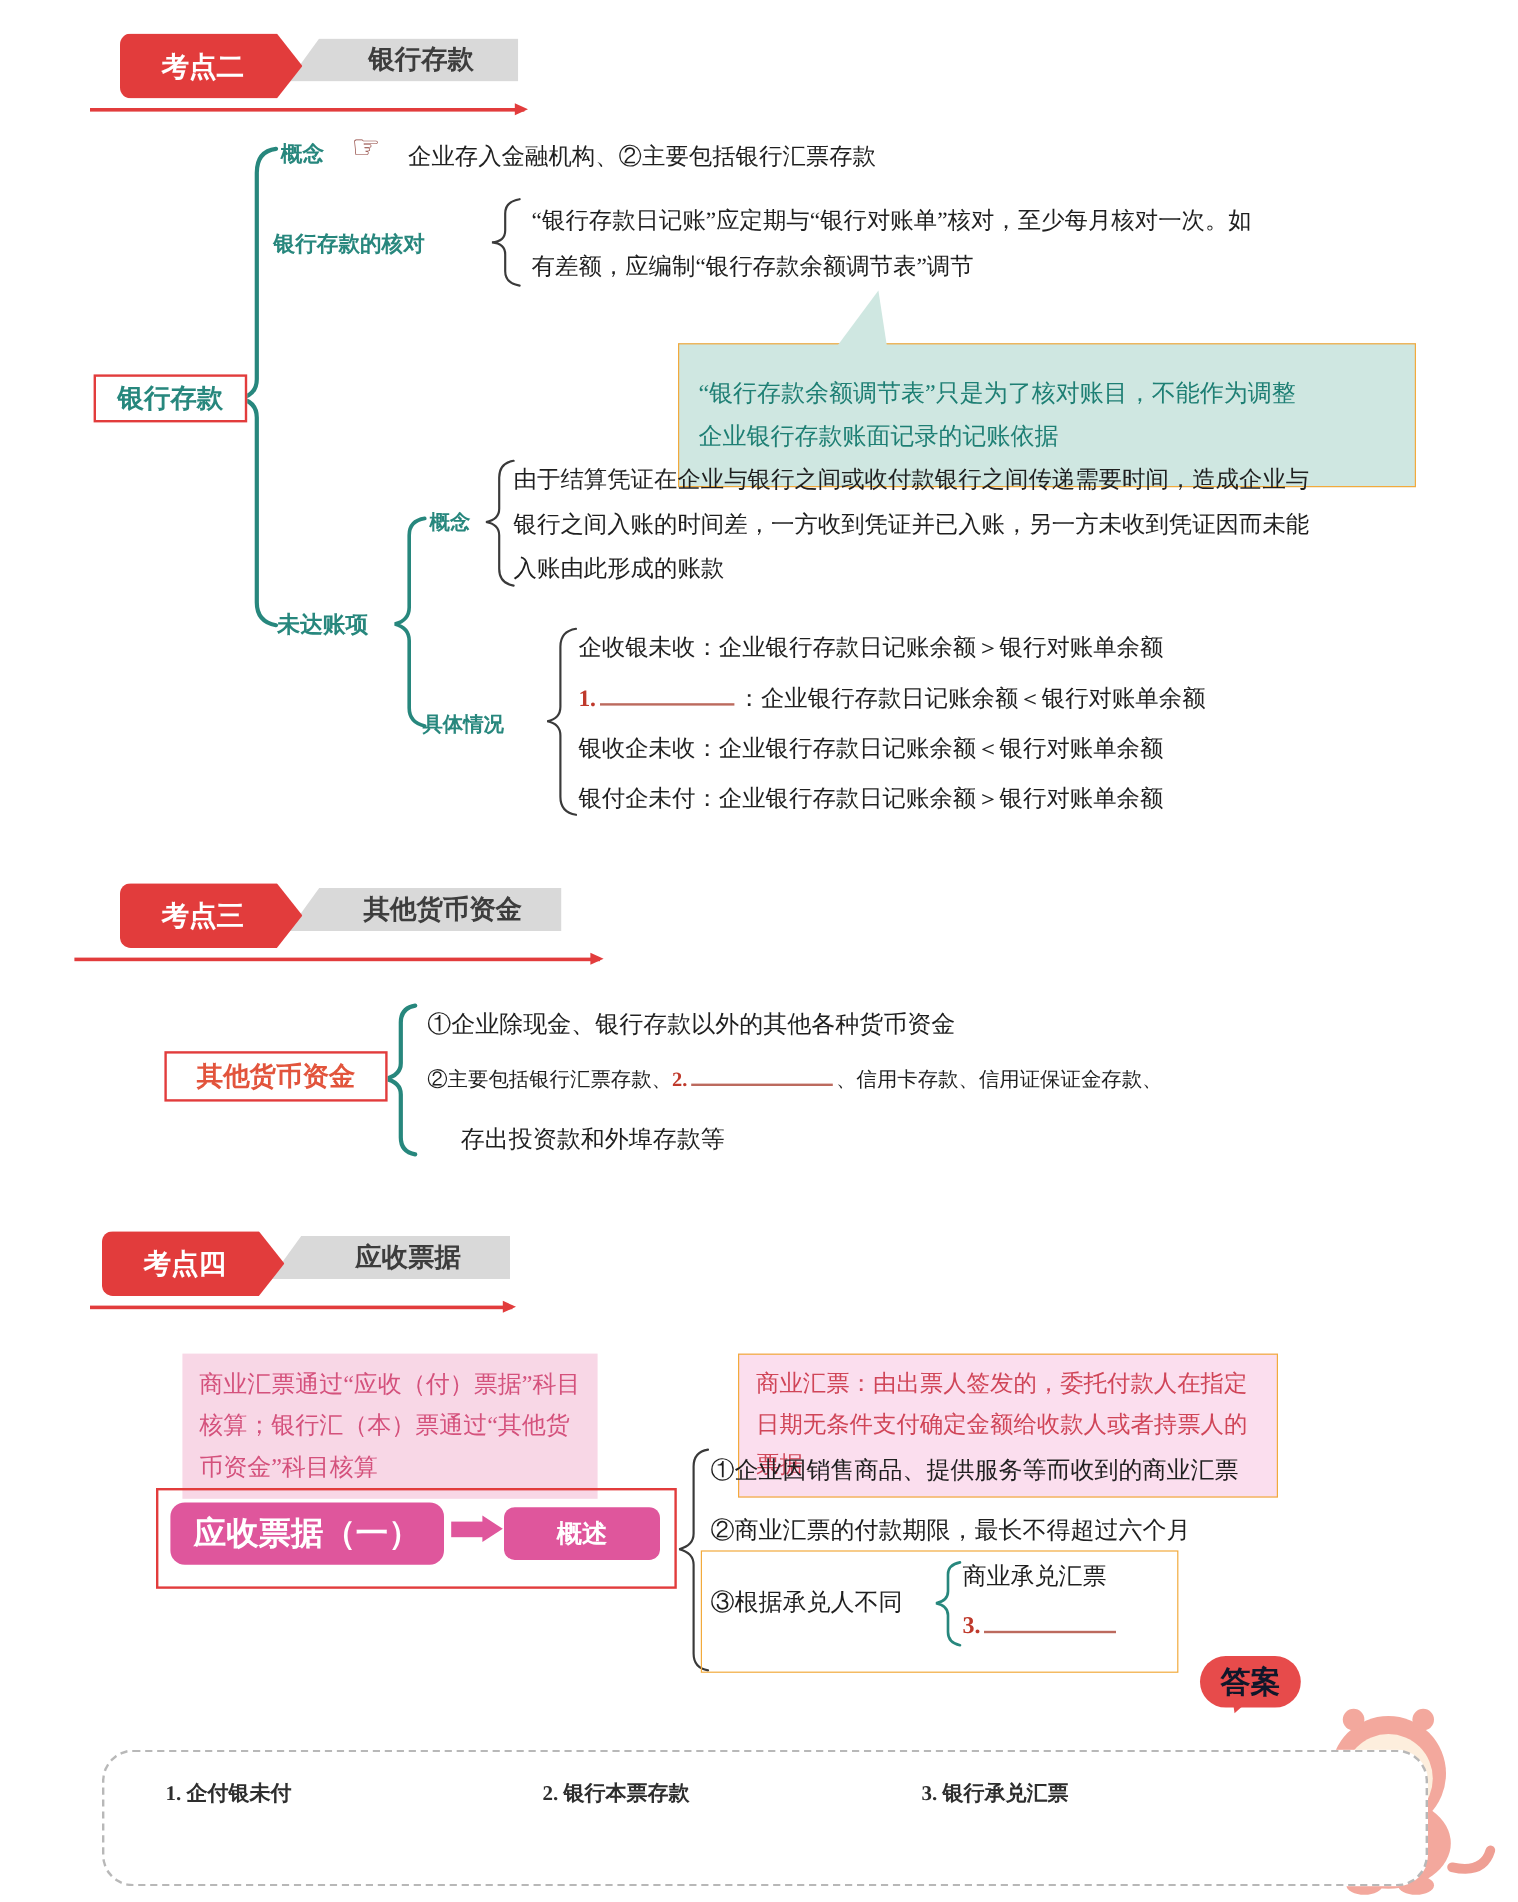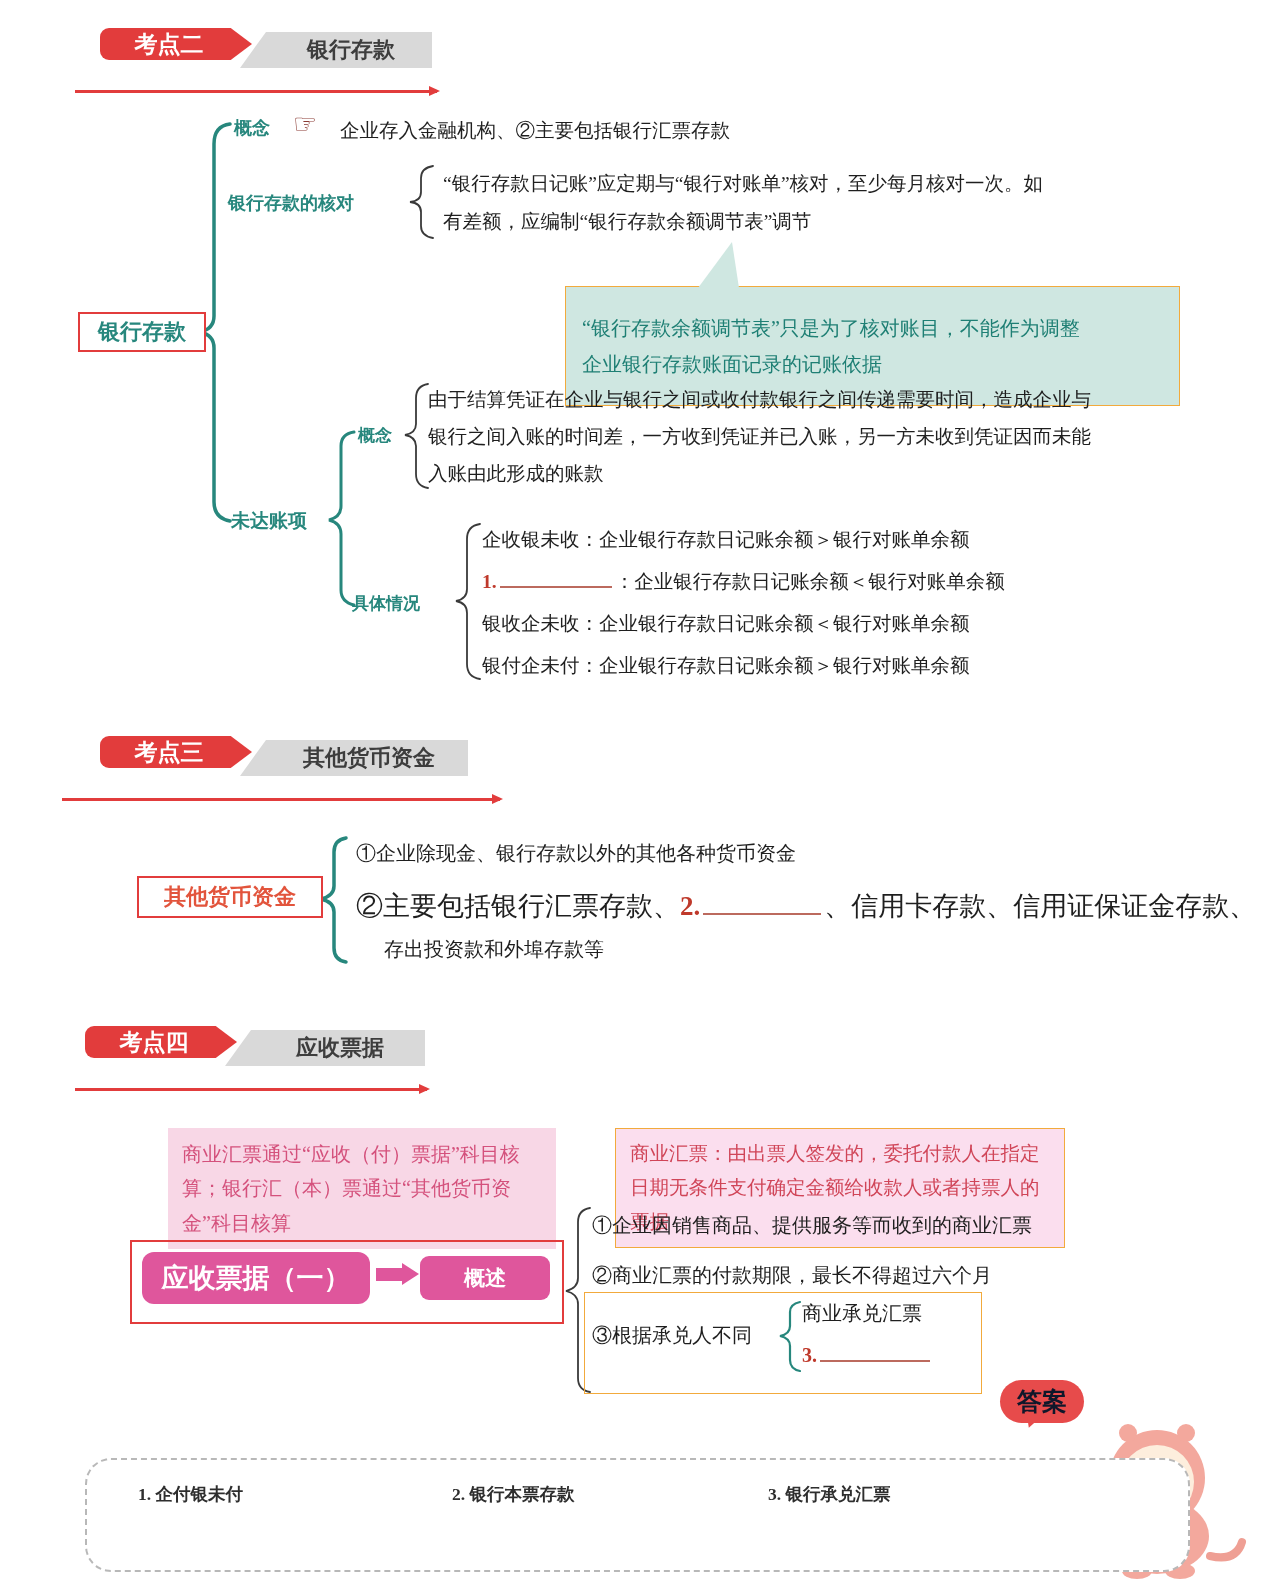--- a/index.html
+++ b/index.html
@@ -9,21 +9,21 @@
   .abs { position:absolute; }
   .overlay { position:absolute; left:0; top:0; pointer-events:none; }
   .body-text { font-size:19.5px; color:#1f1f1f; white-space:nowrap; }
   .teal-label { color:#27877d; font-weight:bold; font-family:"Liberation Sans", sans-serif; white-space:nowrap; }
 
   
   .kd-badge { position:absolute; height:42px; }
   .kd-gray { position:absolute; top:4px; height:36px; background:#d9d9d9; display:flex; align-items:center;
              justify-content:center; font-family:"Liberation Sans", sans-serif; font-weight:bold; font-size:22px;
              color:#3d3d3d; clip-path:polygon(26px 0, 100% 0, 100% 100%, 0 100%); }
-  .kd-red { position:absolute; left:0; top:0; width:152px; height:32px; background:#e23c3c; border-radius:9px;
+  .kd-red { position:absolute; left:0; top:0; width:152px; height:54px; background:#e23c3c; border-radius:9px;
             color:#ffffff; font-family:"Liberation Sans", sans-serif; font-weight:bold; font-size:23px;
             display:flex; align-items:center; justify-content:center; padding-right:14px;
             clip-path:polygon(0 0, 86% 0, 100% 50%, 86% 100%, 0 100%); }
   .kd-underline { position:absolute; height:2.5px; background:#e23c3c; }
   .kd-underline::after { content:""; position:absolute; right:-3px; top:-4px; width:0; height:0;
             border-left:11px solid #e23c3c; border-top:5px solid transparent; border-bottom:5px solid transparent; }
 
   .root-box { position:absolute; border:2px solid #e23c3c; display:flex; align-items:center; justify-content:center;
               font-weight:bold; font-family:"Liberation Sans", sans-serif; background:#ffffff; }
 
@@ -129,36 +129,36 @@
       <span>考点三</span>
     </div>
   </div>
   <div class="kd-underline" style="left:62px; top:798px; width:438px;"></div>
 
   <div class="root-box" style="left:137px; top:876px; width:186px; height:42px; font-size:22px; color:#e2543c;">
     <span>其他货币资金</span>
   </div>
 
   <div class="abs body-text" style="left:356px; top:840px; font-size:20px;">①企业除现金、银行存款以外的其他各种货币资金</div>
-  <div class="abs body-text" style="left:356px; top:888px; font-size:27px;">
+  <div class="abs body-text" style="left:356px; top:888px; font-size:17px;">
     <span>②主要包括银行汇票存款、</span><span class="rnum">2.</span><span class="blank" style="width:118px;"></span><span>、信用卡存款、信用证保证金存款、</span>
   </div>
   <div class="abs body-text" style="left:384px; top:936px; font-size:20px;">存出投资款和外埠存款等</div>
 
   <div class="kd-badge" style="left:85px; top:1026px; width:345px;">
     <div class="kd-gray" style="left:140px; width:200px; padding-left:30px;">
       <span>应收票据</span>
     </div>
     <div class="kd-red">
       <span>考点四</span>
     </div>
   </div>
   <div class="kd-underline" style="left:75px; top:1088px; width:352px;"></div>
 
-  <div class="pink-note" style="left:168px; top:1128px; width:388px;">商业汇票通过“应收（付）票据”科目核算；银行汇（本）票通过“其他货币资金”科目核算</div>
+  <div class="pink-note" style="left:152px; top:1128px; width:346px;">商业汇票通过“应收（付）票据”科目核算；银行汇（本）票通过“其他货币资金”科目核算</div>
 
   <div class="orange-note" style="left:615px; top:1128px; width:450px;">商业汇票：由出票人签发的，委托付款人在指定日期无条件支付确定金额给收款人或者持票人的票据</div>
 
   <div class="red-outline" style="left:130px; top:1240px; width:434px; height:84px;"></div>
   <div class="pink-btn" style="left:142px; top:1252px; width:228px; height:52px; font-size:27px; border-radius:12px;">
     <span>应收票据（一）</span>
   </div>
   <div class="abs" style="left:376px; top:1268px;">
     <div style="width:28px; height:13px; background:#df569c;"></div>
     <div style="position:absolute; left:26px; top:-5px; width:0; height:0; border-left:17px solid #df569c; border-top:11px solid transparent; border-bottom:11px solid transparent;"></div>

